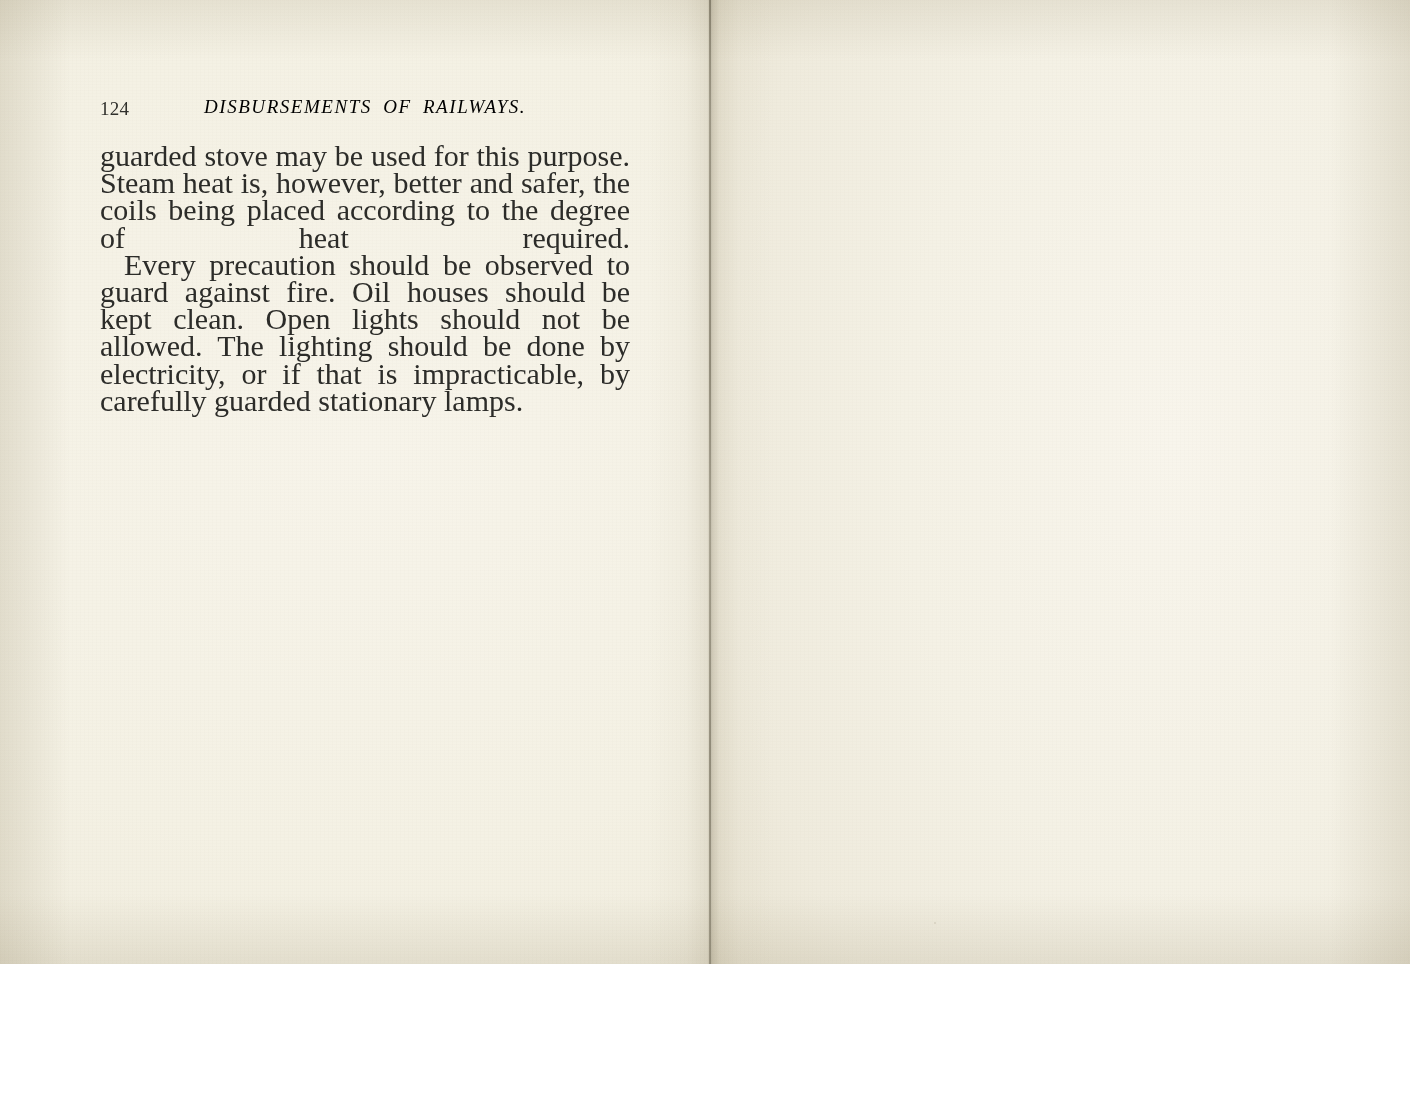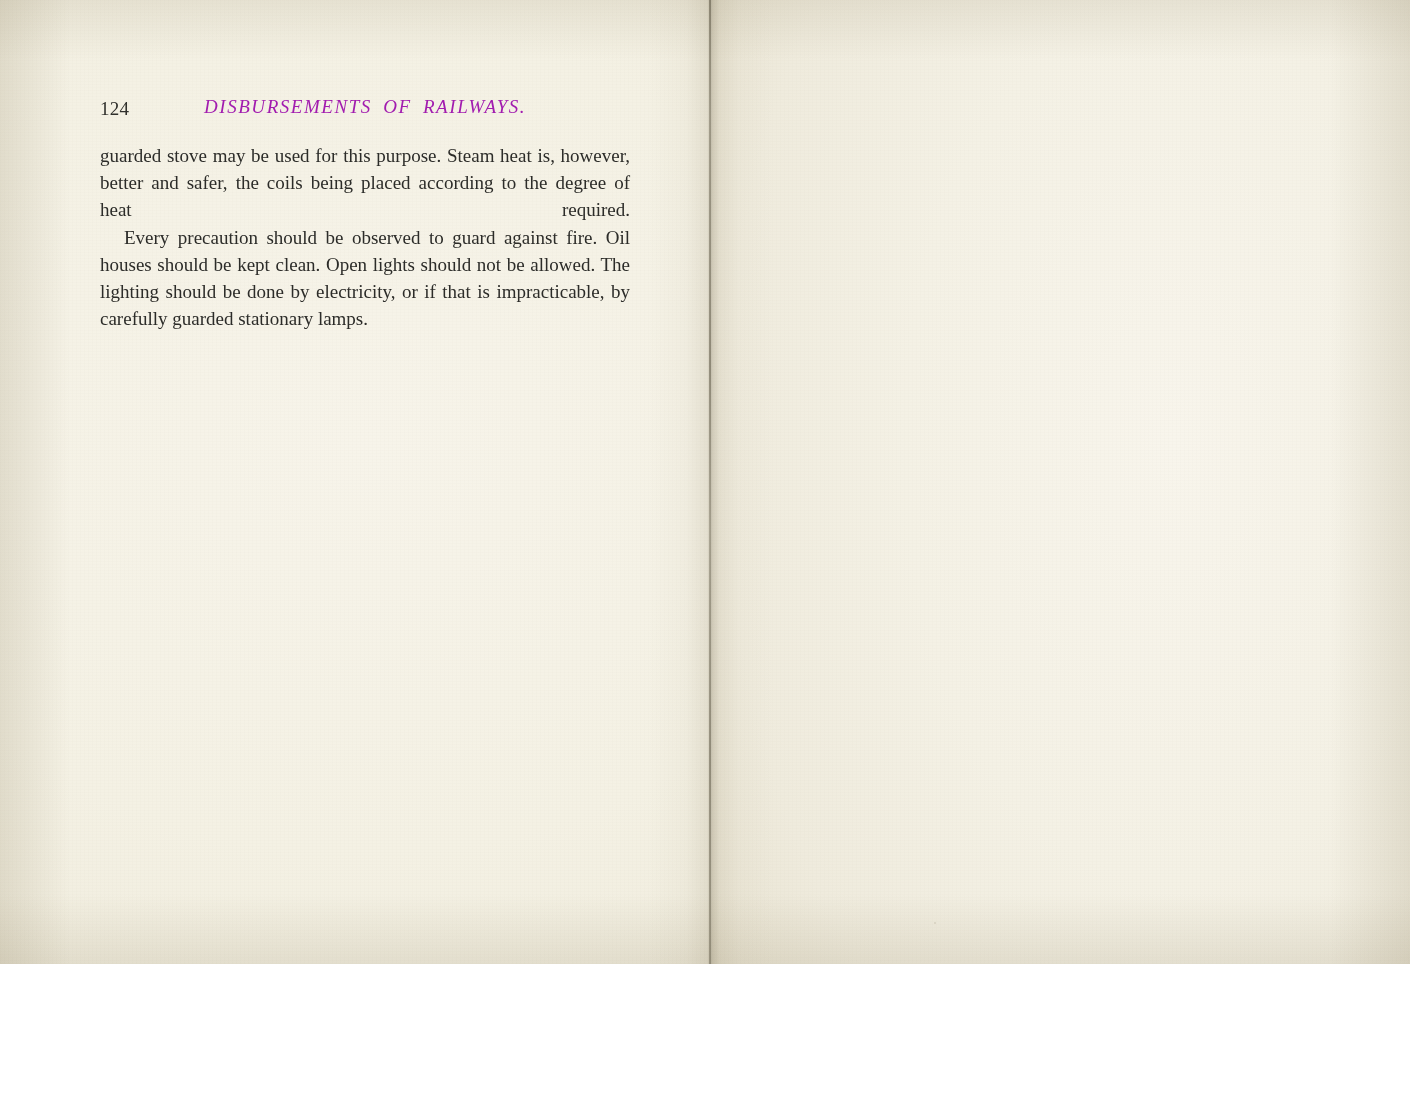--- a/index.html
+++ b/index.html
@@ -120,28 +120,28 @@
     letter-spacing: .3px;
     color: #30302c;
   }
   .running-title {
     position: absolute;
     left: 104px;
     top: 0;
     font-style: italic;
     font-size: 19px;
     letter-spacing: 1.55px;
-    color: #a21caf;
+    color: #000000;
     word-spacing: 5px;
   }
 
   
   .textblock {
     position: absolute;
-    font-size: 19px;
+    font-size: 30px;
     line-height: 27.2px;
     text-align: justify;
     text-justify: inter-word;
     color: #2c2c29;
     -webkit-font-smoothing: antialiased;
   }
   .textblock-left {
     left: 100px;
     top: 142px;
     width: 530px;

